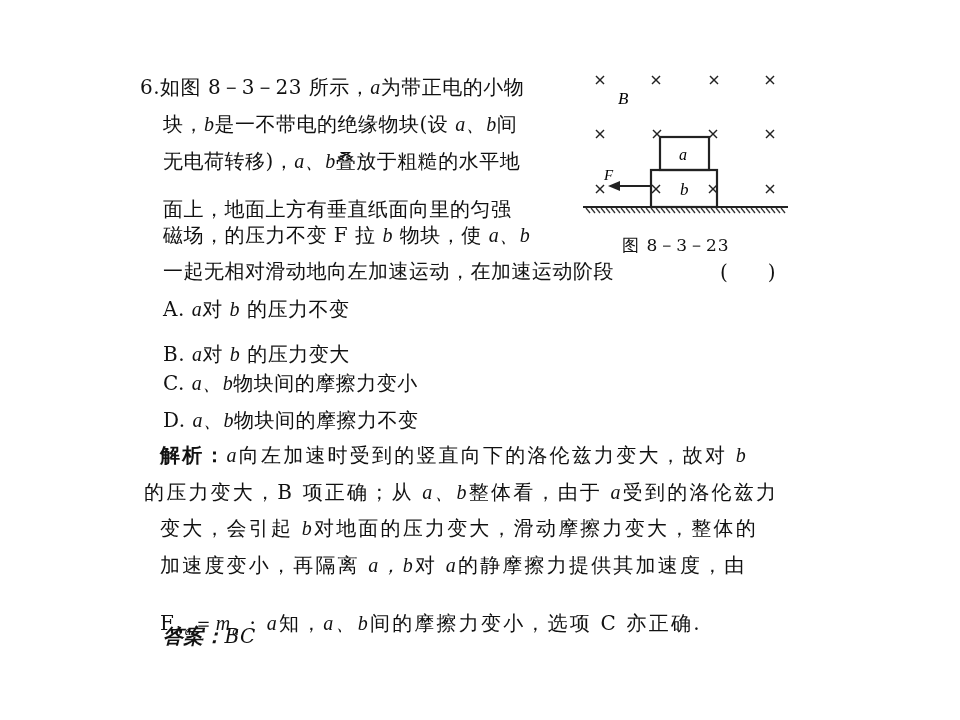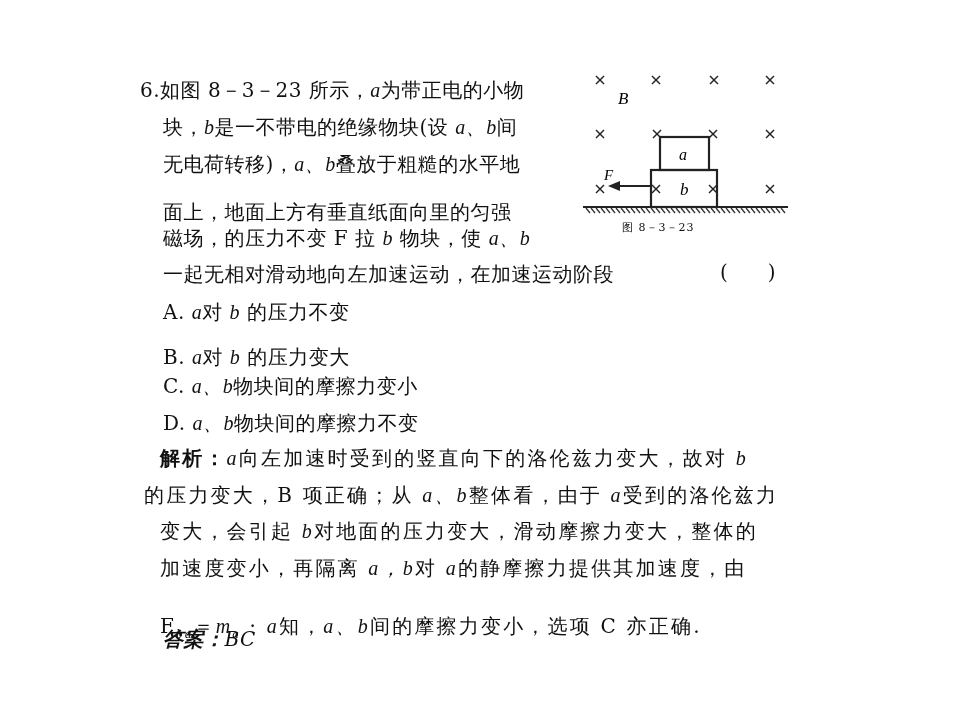--- a/index.html
+++ b/index.html
@@ -1,23 +1,23 @@
 <!DOCTYPE html>
 <html><head>
 <meta charset="utf-8">
 <style>
   html, body { margin:0; padding:0; background:#ffffff; }
   body { width:960px; height:720px; position:relative; overflow:hidden;
          font-family:"DejaVu Serif","Liberation Serif",serif; color:#111; }
-  .line { position:absolute; font-size:20px; line-height:33px; white-space:nowrap; letter-spacing:0.5px; }
+  .line { position:absolute; font-size:20px; line-height:27px; white-space:nowrap; letter-spacing:0.5px; }
   .it { font-style:italic; font-family:"Liberation Serif","DejaVu Serif",serif; }
   .bold { font-weight:bold; font-family:"DejaVu Sans","Liberation Sans",sans-serif; }
   .sol { letter-spacing:2.2px; }
   #figure { position:absolute; left:580px; top:60px; width:220px; height:200px; }
-  .caption { position:absolute; left:622px; top:220px; font-size:11px; letter-spacing:1px; }
+  .caption { position:absolute; left:622px; top:234px; font-size:17px; letter-spacing:1px; }
   .paren { position:absolute; left:720px; top:258px; font-size:20px; line-height:28px; }
 </style>
 </head>
 <body>
 
 <div class="line" style="left:140px;top:74px;">
   <span>6.</span><span>如图 8－3－23 所示，</span><span class="it">a</span><span>为带正电的小物</span>
 </div>
 <div class="line" style="left:163px;top:111px;">
   <span>块，</span><span class="it">b</span><span>是一不带电的绝缘物块(设 </span><span class="it">a、b</span><span>间</span>

